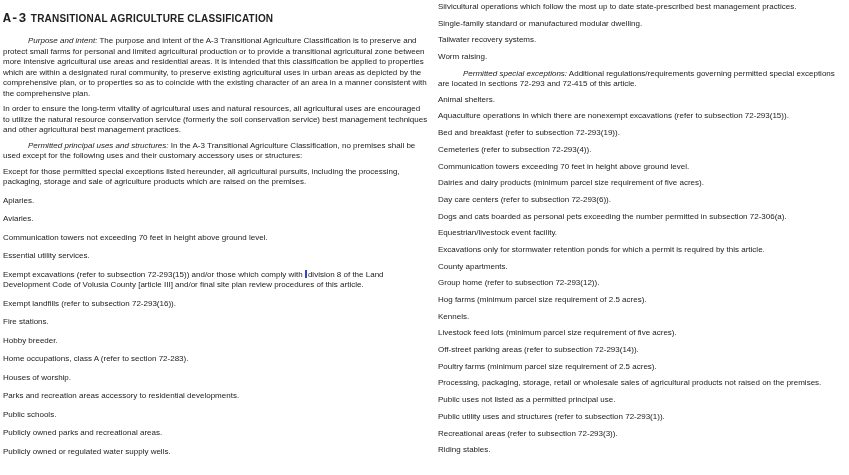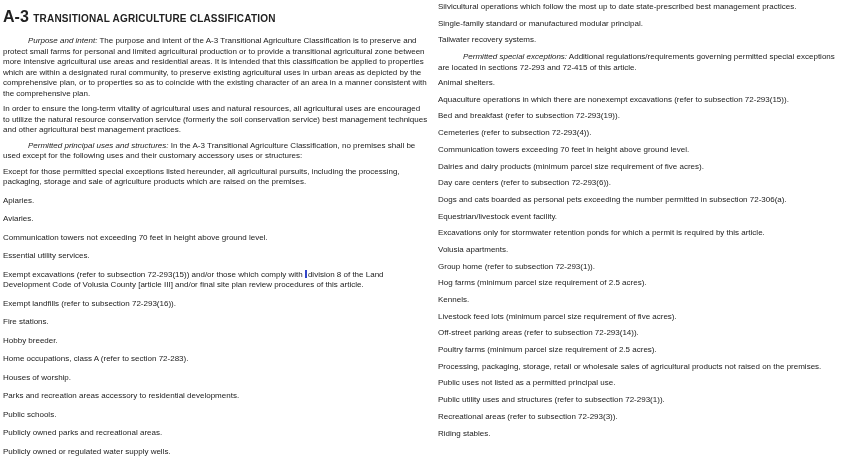--- a/index.html
+++ b/index.html
@@ -13,21 +13,21 @@
     font-family: "Liberation Sans", "DejaVu Sans", sans-serif;
     font-size: 8px;
     line-height: 10.5px;
   }
   .page { display: flex; width: 849px; }
   .col { flex: 0 0 auto; }
   .col-left  { width: 432px; padding: 8px 4px 0 3px; }
   .col-right { width: 417px; padding: 2px 2px 0 6px; }
 
   h1.heading { margin: 0 0 9px 0; font-weight: bold; line-height: 17px; white-space: nowrap; }
-  .h-code  { font-size: 16px; letter-spacing: 0; }
+  .h-code  { font-size: 13px; letter-spacing: 0; font-family: Liberation Mono, monospace; }
   .h-title { font-size: 10px; letter-spacing: 0.2px; }
 
   p { margin: 0 0 5px 0; }
   p.lead-in { text-indent: 25px; }
   .lead { font-style: italic; margin-top: 33px; }
   p.item { margin: 8px 0 7px 0; }
   .col-right p.item { margin: 0 0 6.2px 0; }
 
   .caret {
     display: inline-block;
@@ -71,37 +71,38 @@
     <p class="item">Parks and recreation areas accessory to residential developments.</p>
     <p class="item">Public schools.</p>
     <p class="item">Publicly owned parks and recreational areas.</p>
     <p class="item">Publicly owned or regulated water supply wells.</p>
 
   </div>
 
   <div class="col col-right">
 
     <p class="item">Silvicultural operations which follow the most up to date state-prescribed best management practices.</p>
-    <p class="item">Single-family standard or manufactured modular principal.</p>
+    <p class="item">Single-family standard or manufactured modular dwelling.</p>
     <p class="item">Tailwater recovery systems.</p>
+    <p class="item">Worm raising.</p>
 
     <p class="lead-in"><span class="lead">Permitted special exceptions:</span><span> Additional regulations/requirements governing permitted special exceptions are located in sections 72-293 and 72-415 of this article.</span></p>
 
     <p class="item">Animal shelters.</p>
     <p class="item">Aquaculture operations in which there are nonexempt excavations (refer to subsection 72-293(15)).</p>
     <p class="item">Bed and breakfast (refer to subsection 72-293(19)).</p>
     <p class="item">Cemeteries (refer to subsection 72-293(4)).</p>
     <p class="item">Communication towers exceeding 70 feet in height above ground level.</p>
     <p class="item">Dairies and dairy products (minimum parcel size requirement of five acres).</p>
     <p class="item">Day care centers (refer to subsection 72-293(6)).</p>
     <p class="item">Dogs and cats boarded as personal pets exceeding the number permitted in subsection 72-306(a).</p>
     <p class="item">Equestrian/livestock event facility.</p>
     <p class="item">Excavations only for stormwater retention ponds for which a permit is required by this article.</p>
-    <p class="item">Volusia apartments.</p>
-    <p class="item">Group home (refer to subsection 72-293(1)).</p>
+    <p class="item">County apartments.</p>
+    <p class="item">Group home (refer to subsection 72-293(12)).</p>
     <p class="item">Hog farms (minimum parcel size requirement of 2.5 acres).</p>
     <p class="item">Kennels.</p>
     <p class="item">Livestock feed lots (minimum parcel size requirement of five acres).</p>
     <p class="item">Off-street parking areas (refer to subsection 72-293(14)).</p>
     <p class="item">Poultry farms (minimum parcel size requirement of 2.5 acres).</p>
     <p class="item">Processing, packaging, storage, retail or wholesale sales of agricultural products not raised on the premises.</p>
     <p class="item">Public uses not listed as a permitted principal use.</p>
     <p class="item">Public utility uses and structures (refer to subsection 72-293(1)).</p>
     <p class="item">Recreational areas (refer to subsection 72-293(3)).</p>
     <p class="item">Riding stables.</p>

